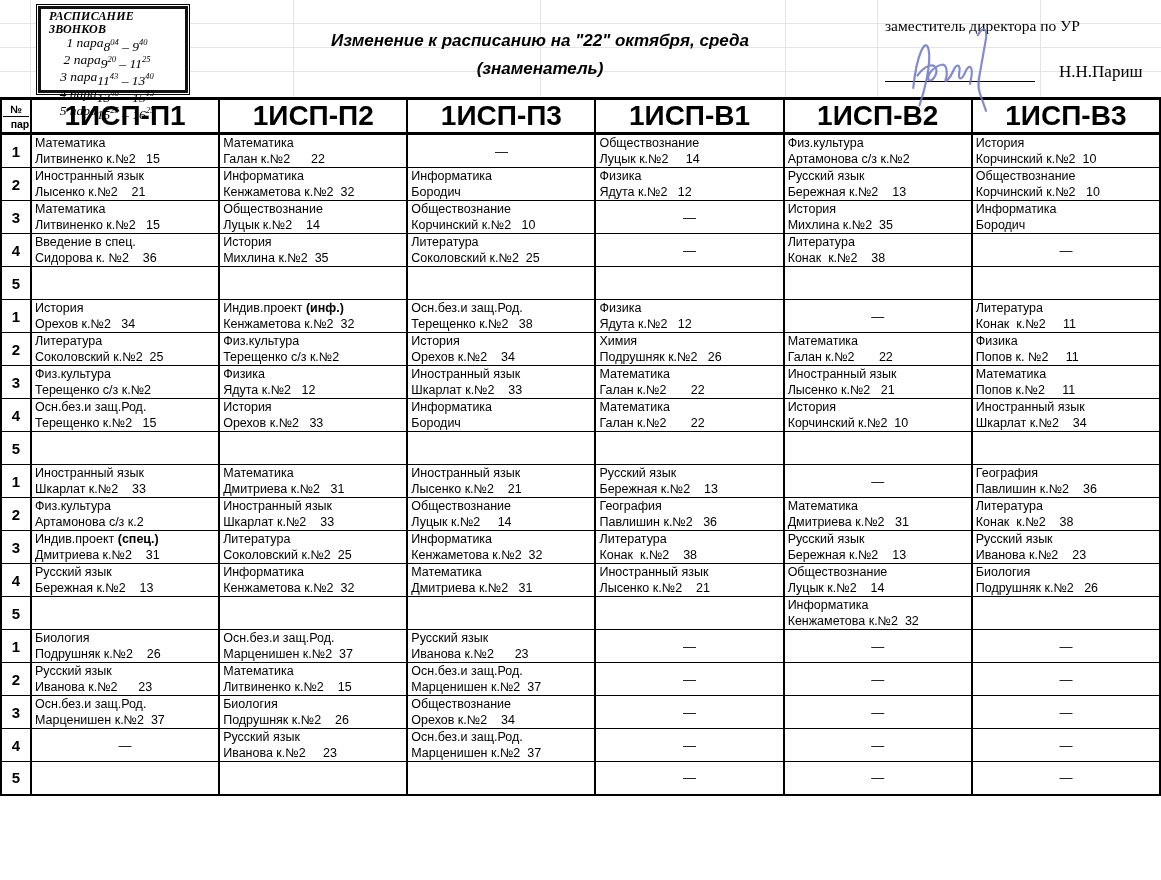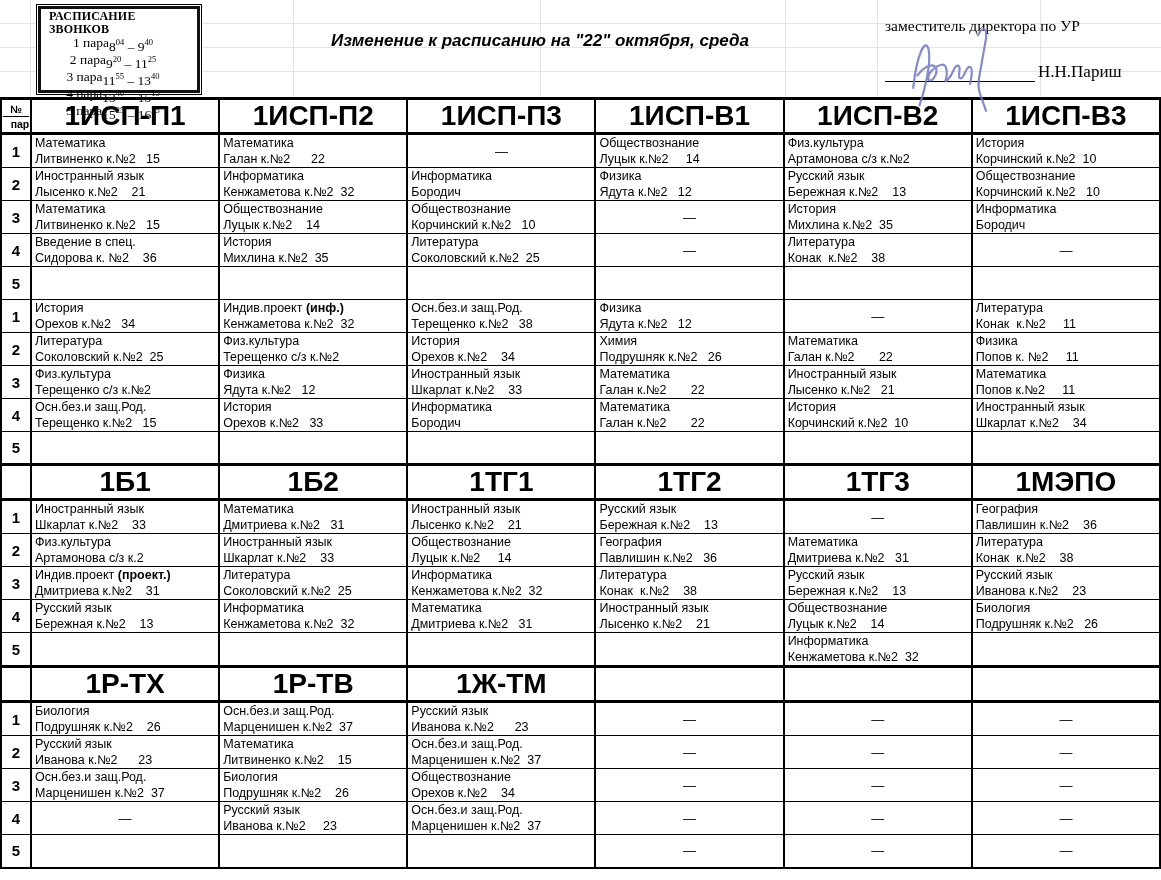--- a/index.html
+++ b/index.html
@@ -3,39 +3,39 @@
 <meta charset="utf-8">
 <style>
   html,body{margin:0;padding:0;background:#fff;}
   body{width:1161px;height:880px;overflow:hidden;font-family:"Liberation Sans",sans-serif;color:#000;}
 
   
   .top{position:relative;width:1161px;height:97px;background:#fff;}
   .gl-h{position:absolute;left:0;width:1161px;height:1px;background:#e4e4e4;}
   .gl-v{position:absolute;top:0;height:97px;width:1px;background:#e4e4e4;}
 
-  .bellbox{position:absolute;left:36px;top:4px;width:166px;height:91px;border:1px solid #000;
-           padding:1px;background:#fff;z-index:2;box-sizing:border-box;}
+  .bellbox{position:absolute;left:36px;top:4px;width:154px;height:91px;border:1px solid #000;
+           padding:1px;background:#fff;z-index:2;box-sizing:border-box;font-style:italic;}
   .bellinner{border:3px solid #111;width:100%;height:100%;box-sizing:border-box;
              padding:1px 6px 1px 8px;display:flex;flex-direction:column;justify-content:space-between;
              font-family:"Liberation Serif",serif;}
   .bell-title{font-size:12px;font-weight:600;letter-spacing:.2px;line-height:13px;}
   .bell-row{display:flex;justify-content:center;font-size:13.5px;line-height:13.5px;padding-right:14px;}
   .bell-time sup{font-size:8.5px;}
 
   .title{position:absolute;left:270px;top:31px;width:540px;text-align:center;z-index:1;
          font-style:italic;font-weight:bold;font-size:17px;font-family:"Liberation Sans",sans-serif;}
   .title .t2{margin-top:8px;}
 
   .approval{position:absolute;left:885px;top:3px;width:272px;z-index:1;font-family:"Liberation Serif",serif;}
   .app-head{font-weight:bold;font-size:17px;margin-left:22px;letter-spacing:.4px;}
   .app-pos{font-size:15.5px;margin-top:14px;}
   .app-sigrow{margin-top:27px;display:flex;align-items:flex-end;font-size:17px;}
   .sig-line{display:inline-block;width:150px;height:14px;border-bottom:1.5px solid #000;}
-  .app-name{margin-left:3px;white-space:pre;}
+  .app-name{margin-left:24px;white-space:pre;}
   .signature-svg{position:absolute;left:902px;top:22px;width:130px;height:92px;z-index:3;
                  pointer-events:none;transform:rotate(-4deg);}
 
   
   table{border-collapse:collapse;table-layout:fixed;width:1161px;}
   table{border:2px solid #000;}
   td,th{border-left:2px solid #000;border-top:1px solid #000;padding:0;vertical-align:top;overflow:hidden;}
   .hrow td,.hrow th{border-top:3px solid #000;border-bottom:3px solid #000;vertical-align:middle;}
   .hrow{height:28px;}
   .drow{height:33px;}
@@ -71,36 +71,37 @@
           <div class="bell-row">
             <span class="bell-label">1 пара</span>
             <span class="bell-time">8<sup>04</sup> – 9<sup>40</sup></span>
           </div>
           <div class="bell-row">
             <span class="bell-label">2 пара</span>
             <span class="bell-time">9<sup>20</sup> – 11<sup>25</sup></span>
           </div>
           <div class="bell-row">
             <span class="bell-label">3 пара</span>
-            <span class="bell-time">11<sup>55</sup> – 13<sup>40</sup></span>
+            <span class="bell-time">11<sup>43</sup> – 13<sup>40</sup></span>
           </div>
           <div class="bell-row">
             <span class="bell-label">4 пара</span>
             <span class="bell-time">13<sup>40</sup> – 15<sup>15</sup></span>
           </div>
           <div class="bell-row">
             <span class="bell-label">5 пара</span>
             <span class="bell-time">15<sup>25</sup> – 16<sup>25</sup></span>
           </div>
         </div>
     </div>
   </div>
 
   <div class="title">
     <div class="t1">Изменение к расписанию на "22" октября,   среда</div>
+    <div class="t2">(знаменатель)</div>
   </div>
 
   <div class="approval">
     <div class="app-pos">заместитель директора по УР</div>
     <div class="app-sigrow">
       <span class="sig-line"></span>
       <span class="app-name">Н.Н.Париш</span>
     </div>
   </div>
 
@@ -348,29 +349,20 @@
       </tr>
       <tr class="drow">
         <td class="numcell">5</td>
         <td class="lesson"></td>
         <td class="lesson"></td>
         <td class="lesson"></td>
         <td class="lesson"></td>
         <td class="lesson"></td>
         <td class="lesson"></td>
       </tr>
-      <tr class="hrow">
-        <td class="corner"></td>
-        <th class="ghead">1Б1</th>
-        <th class="ghead">1Б2</th>
-        <th class="ghead">1ТГ1</th>
-        <th class="ghead">1ТГ2</th>
-        <th class="ghead">1ТГ3</th>
-        <th class="ghead">1МЭПО</th>
-      </tr>
       <tr class="drow">
         <td class="numcell">1</td>
         <td class="lesson">
           <div class="subject">Иностранный язык</div>
           <div class="teacher">Шкарлат к.№2    33</div>
         </td>
         <td class="lesson">
           <div class="subject">Математика</div>
           <div class="teacher">Дмитриева к.№2   31</div>
         </td>
@@ -411,21 +403,21 @@
           <div class="teacher">Дмитриева к.№2   31</div>
         </td>
         <td class="lesson">
           <div class="subject">Литература</div>
           <div class="teacher">Конак  к.№2    38</div>
         </td>
       </tr>
       <tr class="drow">
         <td class="numcell">3</td>
         <td class="lesson">
-          <div class="subject">Индив.проект <span class="note">(проект.)</span></div>
+          <div class="subject">Индив.проект <span class="note">(спец.)</span></div>
           <div class="teacher">Дмитриева к.№2    31</div>
         </td>
         <td class="lesson">
           <div class="subject">Литература</div>
           <div class="teacher">Соколовский к.№2  25</div>
         </td>
         <td class="lesson">
           <div class="subject">Информатика</div>
           <div class="teacher">Кенжаметова к.№2  32</div>
         </td>
@@ -474,29 +466,20 @@
         <td class="lesson"></td>
         <td class="lesson"></td>
         <td class="lesson"></td>
         <td class="lesson"></td>
         <td class="lesson">
           <div class="subject">Информатика</div>
           <div class="teacher">Кенжаметова к.№2  32</div>
         </td>
         <td class="lesson"></td>
       </tr>
-      <tr class="hrow">
-        <td class="corner"></td>
-        <th class="ghead">1Р-ТХ</th>
-        <th class="ghead">1Р-ТВ</th>
-        <th class="ghead">1Ж-ТМ</th>
-        <th class="ghead"></th>
-        <th class="ghead"></th>
-        <th class="ghead"></th>
-      </tr>
       <tr class="drow">
         <td class="numcell">1</td>
         <td class="lesson">
           <div class="subject">Биология</div>
           <div class="teacher">Подрушняк к.№2    26</div>
         </td>
         <td class="lesson">
           <div class="subject">Осн.без.и защ.Род.</div>
           <div class="teacher">Марценишен к.№2  37</div>
         </td>

